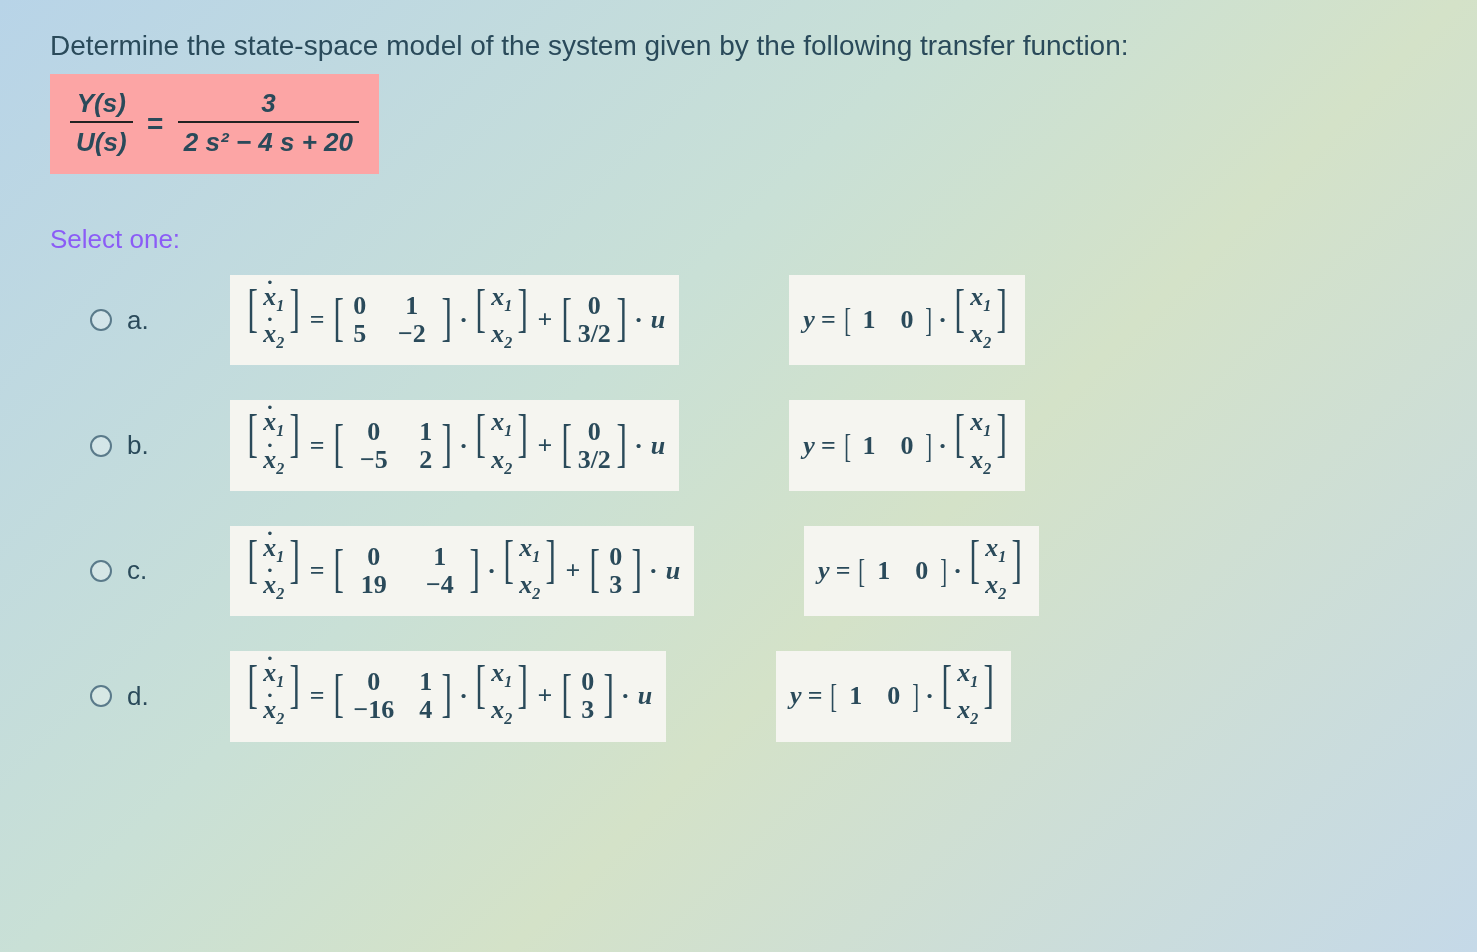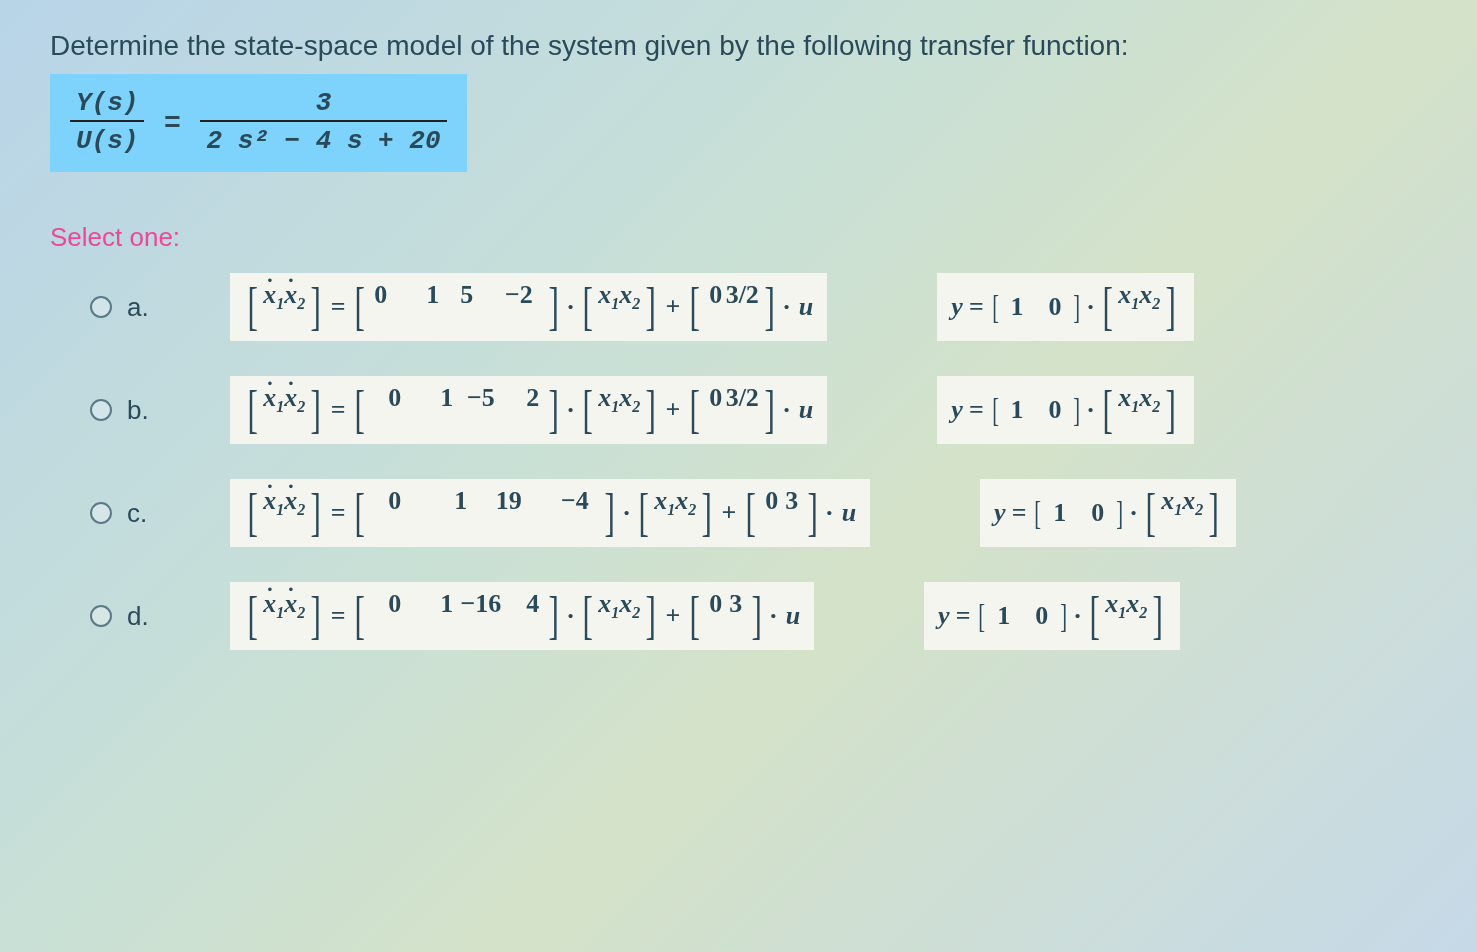--- a/index.html
+++ b/index.html
@@ -19,25 +19,25 @@
     }
     
     .question-text {
       font-size: 28px;
       color: #2a4a5a;
       margin-bottom: 12px;
       font-weight: 400;
     }
     
     .equation-box {
-      background-color: #7dd3fc;
+      background-color: #fca5a5;
       display: inline-block;
       padding: 12px 20px;
       margin-bottom: 50px;
-      font-family: Liberation Mono, monospace;
+      font-family: Liberation Sans, sans-serif;
     }
     
     .fraction {
       display: inline-block;
       vertical-align: middle;
       text-align: center;
     }
     
     .fraction .numerator {
       display: block;
@@ -58,21 +58,21 @@
     
     .equals {
       font-size: 28px;
       vertical-align: middle;
       margin: 0 10px;
       font-weight: bold;
     }
     
     .select-text {
       font-size: 26px;
-      color: #ec4899;
+      color: #8b5cf6;
       margin-bottom: 20px;
     }
     
     .options {
       padding-left: 40px;
     }
     
     .option-row {
       display: flex;
       align-items: center;
@@ -124,21 +124,21 @@
     
     .bracket-left, .bracket-right {
       font-size: 52px;
       line-height: 52px;
       font-weight: normal;
       transform: scaleX(0.6);
     }
     
     .matrix-content {
       display: inline-flex;
-      flex-direction: row;
+      flex-direction: column;
       justify-content: center;
       padding: 0 2px;
     }
     
     .matrix-row {
       display: flex;
       justify-content: center;
       gap: 18px;
       line-height: 28px;
     }

